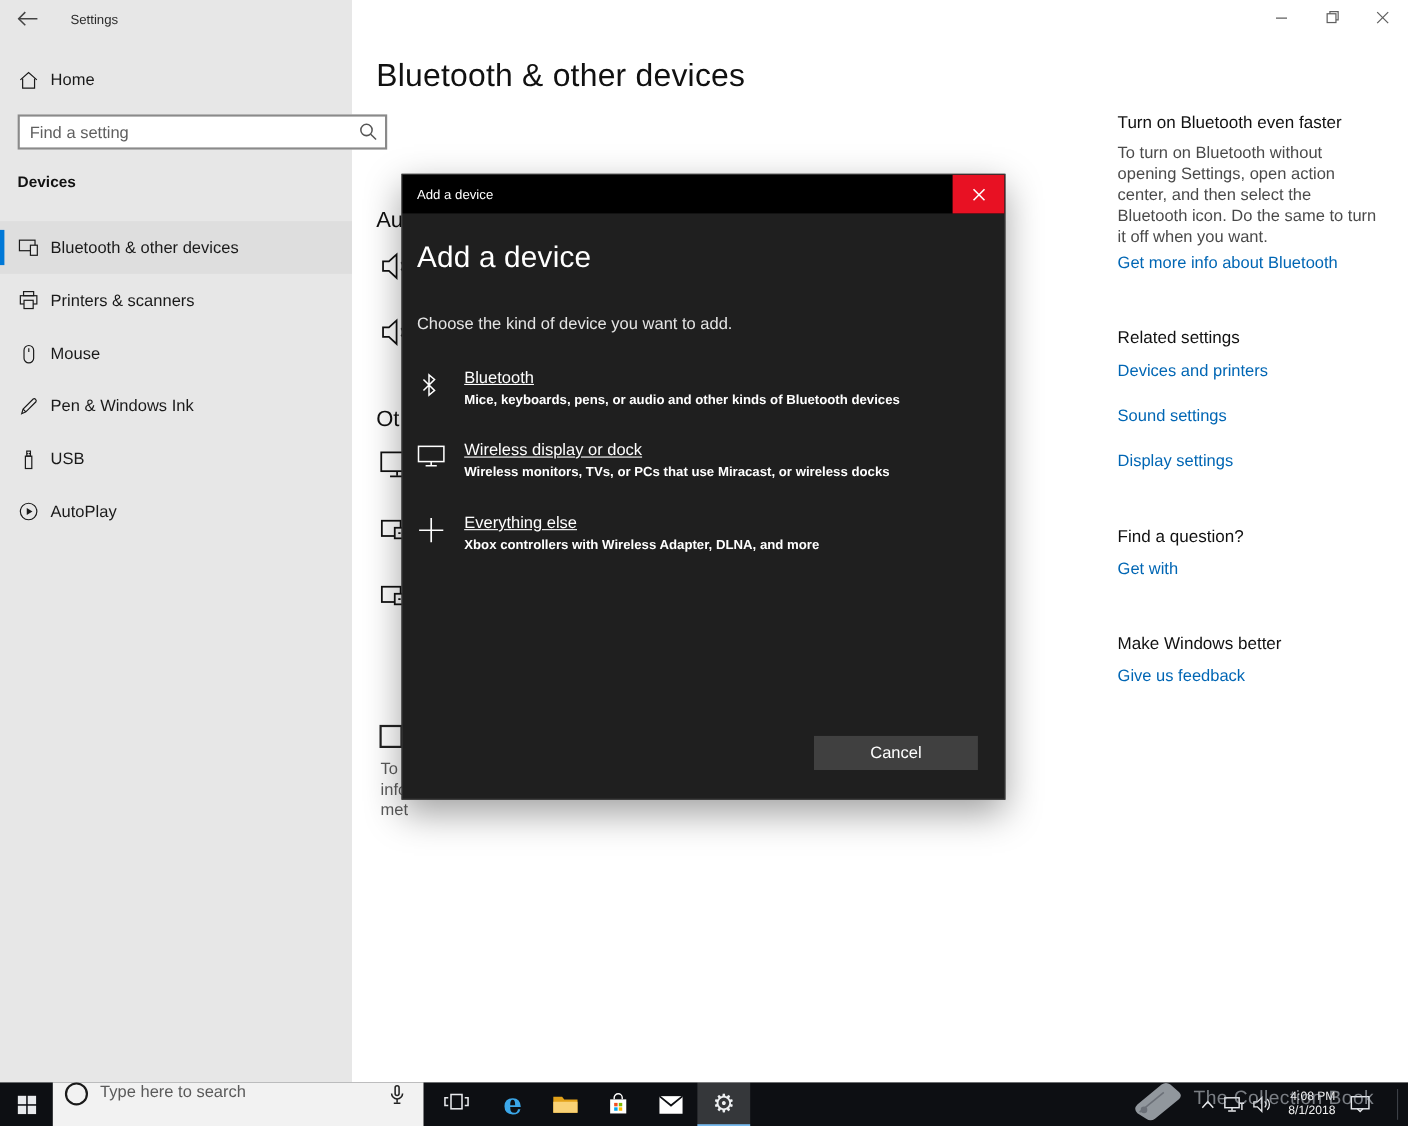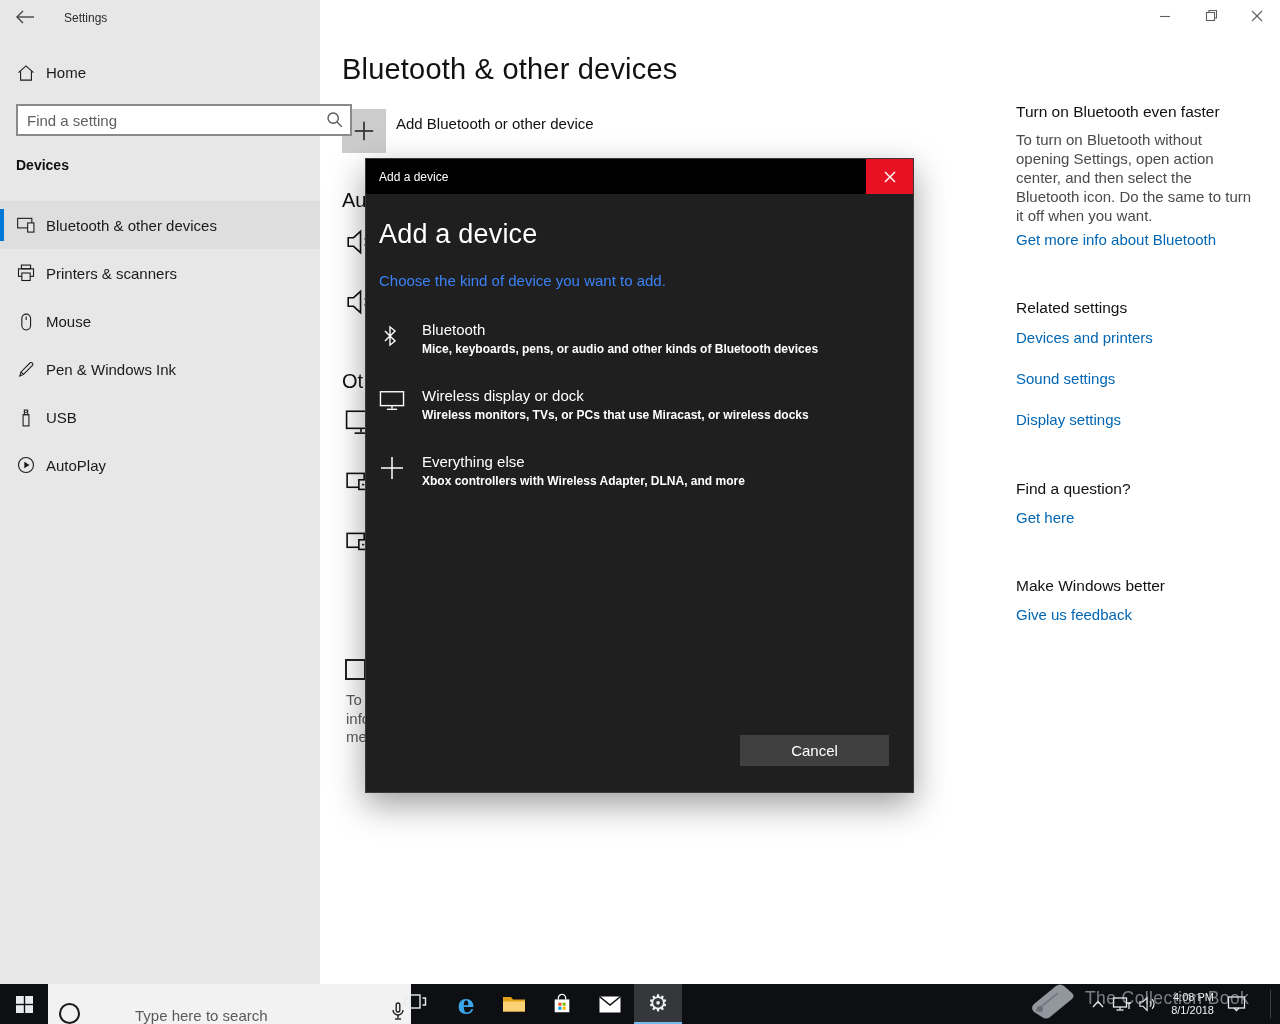--- a/index.html
+++ b/index.html
@@ -50,40 +50,40 @@
   .help { position:absolute; left:1016px; top:103px; width:244px; z-index:1; }
   .help-heading { font-size:15.5px; color:#111; }
   .help-body { font-size:15px; line-height:19px; color:#4a4a4a; margin-top:9px; width:242px; }
   .help-link { display:block; font-size:15px; color:#0066b4; text-decoration:none; cursor:pointer; }
   .s0 .help-link { margin-top:6px; }
   .gap-lg { height:51px; }
   .gap-md { height:12px; }
   .rel-link { margin-bottom:24px; }
 
   
-  .dialog { position:absolute; left:365px; top:158px; width:549px; height:635px; background:#1f1f1f; border:1px solid #3a3a3a; box-shadow:0 12px 32px rgba(0,0,0,.38); z-index:10; }
+  .dialog { position:absolute; left:365px; top:158px; width:549px; height:569px; background:#1f1f1f; border:1px solid #3a3a3a; box-shadow:0 12px 32px rgba(0,0,0,.38); z-index:10; }
   .dlg-titlebar { position:absolute; top:0; left:0; right:0; height:35px; background:#000; display:flex; align-items:center; }
   .dlg-title { font-size:12px; color:#fff; padding-left:13px; }
   .dlg-close { position:absolute; right:0; top:0; width:47px; height:35px; background:#e81123; display:flex; align-items:center; justify-content:center; }
   .dlg-close svg { stroke:#fff; stroke-width:1.4; fill:none; }
   .dlg-body { position:absolute; top:35px; left:0; right:0; bottom:0; padding:25px 13px 0 13px; }
   .dlg-heading { font-size:27px; font-weight:300; color:#ffffff; letter-spacing:.2px; }
-  .dlg-sub { font-size:15px; color:#3b82f6; margin-top:22px; }
+  .dlg-sub { font-size:15px; color:#e5e5e5; margin-top:36px; }
   .dlg-options { margin-top:32px; }
   .dlg-option { display:flex; margin-bottom:31px; cursor:default; }
   .dlg-icon { width:26px; margin-right:17px; padding-top:2px; }
   .dlg-icon svg { stroke:#fff; fill:none; stroke-width:1.5; }
-  .dlg-opt-title { font-size:15px; color:#fff; }
+  .dlg-opt-title { font-size:15px; color:#fff;text-decoration:underline; }
   .dlg-opt-desc { font-size:12px; font-weight:bold; color:#fff; margin-top:4px; }
   .dlg-cancel { position:absolute; right:24px; bottom:26px; width:149px; height:31px; background:#404040; border:none; color:#fff; font-size:15px; font-family:"Liberation Sans",sans-serif; }
 
   
   .taskbar { position:absolute; left:0; bottom:0; width:1280px; height:40px; background:#0d0f13; z-index:20; }
   .tb-start { position:absolute; left:0; top:0; width:48px; height:40px; display:flex; align-items:center; justify-content:center; }
-  .tb-search { position:absolute; left:48px; top:0; width:363px; height:40px; background:#f2f2f2; display:flex; align-items:flex-end;gap:44px; }
+  .tb-search { position:absolute; left:48px; top:0; width:337px; height:40px; background:#f2f2f2; display:flex; align-items:flex-start; }
   .cortana-ring { width:21px; height:21px; border:2.4px solid #1a1a1a; border-radius:50%; margin-left:11px; flex:0 0 auto; }
   .tb-search input { flex:1; border:none; outline:none; background:transparent; font-size:15px; color:#444; padding:0 8px 0 11px; font-family:"Liberation Sans",sans-serif; }
   .tb-search input::placeholder { color:#5a5a5a; opacity:1; }
   .mic { width:24px; height:24px; margin-right:12px; flex:0 0 auto; }
   .mic svg { stroke:#222; fill:none; stroke-width:1.4; }
   .tb-tile { position:absolute; top:0; width:48px; height:40px; display:flex; align-items:center; justify-content:center; }
   .tb-tile.active { background:rgba(255,255,255,.17); border-bottom:2px solid #76b9ed; }
   .taskview svg { stroke:#e8eaed; fill:none; stroke-width:1.4; }
   .edge-glyph::before { content:"e"; font-size:27px; font-weight:bold; color:#3ba7e9; font-family:"DejaVu Serif", serif; }
   .gear-glyph::before { content:"\2699"; font-size:23px; color:#eef0f2; }
@@ -210,29 +210,20 @@
             </svg>
         </span>
         <span class="lbl">AutoPlay</span>
       </div>
     </div>
   </div>
 
   <div class="main">
     <h1 class="page-title">Bluetooth &amp; other devices</h1>
 
-    <div class="add-row">
-      <div class="add-tile">
-        <svg width="26" height="26" viewBox="0 0 24 24">
-            <line x1="12" y1="3.5" x2="12" y2="20.5"></line>
-            <line x1="3.5" y1="12" x2="20.5" y2="12"></line>
-          </svg>
-      </div>
-      <span class="add-lbl">Add Bluetooth or other device</span>
-    </div>
 
     <div class="clipped clip-h" style="left:22px; top:189px;">Au</div>
     <span class="clipped clip-ico" style="left:25px; top:227px;">
       <svg width="30" height="30" viewBox="0 0 28 28">
           <path d="M3 10 v8 h5 l6.5 6 V4 L8 10 Z"></path>
           <path d="M18.5 10.5 a5.5 5.5 0 0 1 0 7"></path>
           <path d="M21 7.5 a10 10 0 0 1 0 13"></path>
         </svg>
     </span>
     <span class="clipped clip-ico" style="left:25px; top:287px;">
@@ -282,21 +273,21 @@
     <div class="help-sec">
       <div class="help-heading">Related settings</div>
       <div class="gap-md"></div>
       <a class="help-link rel-link">Devices and printers</a>
       <a class="help-link rel-link">Sound settings</a>
       <a class="help-link rel-link">Display settings</a>
     </div>
     <div style="height:28px"></div>
     <div class="help-sec">
       <div class="help-heading">Find a question?</div>
-      <a class="help-link" style="margin-top:11px">Get here</a>
+      <a class="help-link" style="margin-top:11px">Get with</a>
     </div>
     <div class="gap-lg"></div>
     <div class="help-sec">
       <div class="help-heading">Make Windows better</div>
       <a class="help-link" style="margin-top:11px">Give us feedback</a>
     </div>
   </div>
 
   <div class="dialog">
     <div class="dlg-titlebar">

